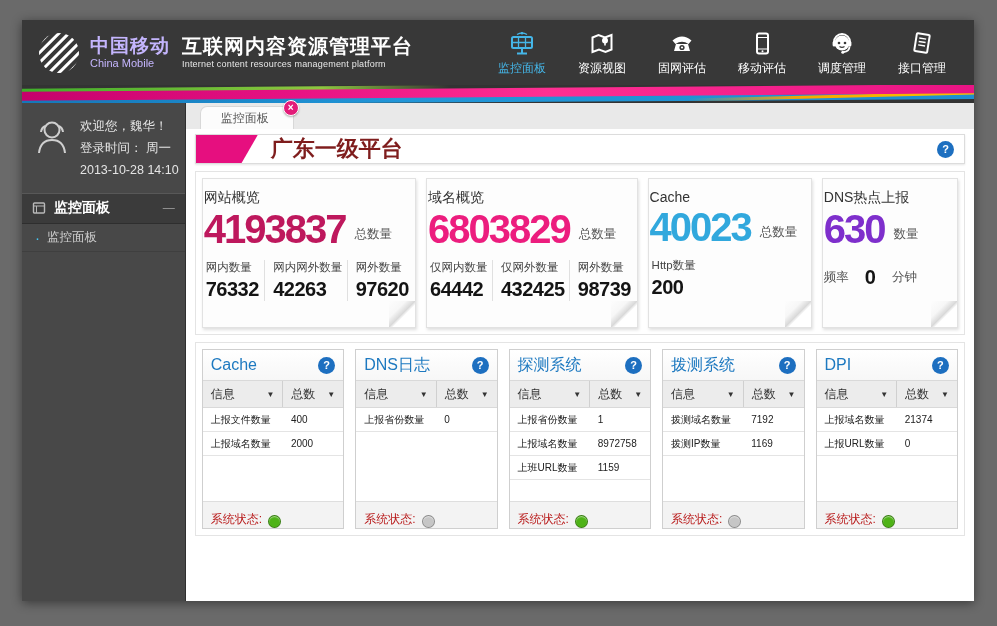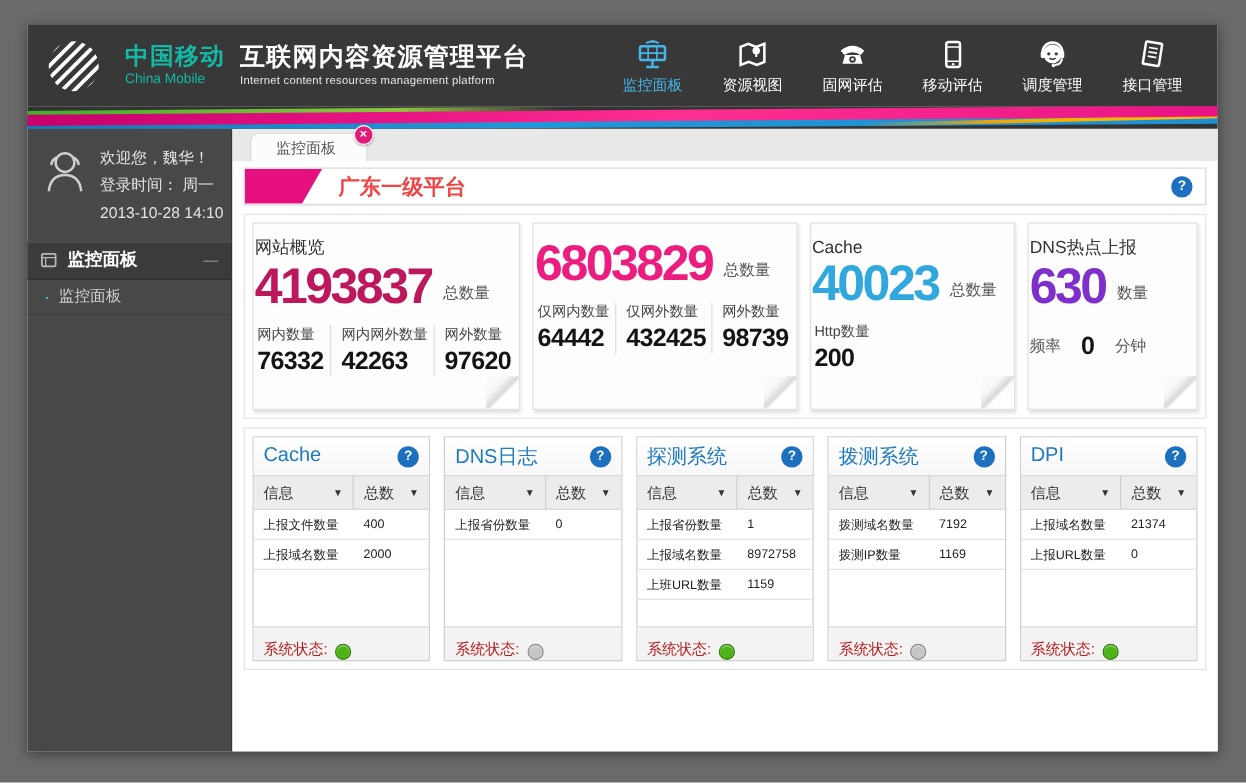--- a/index.html
+++ b/index.html
@@ -10,21 +10,21 @@
   }
   .window{
     position:absolute;left:22px;top:20px;width:952px;height:581px;
     background:#fff;box-shadow:0 2px 10px rgba(0,0,0,.45);
     display:flex;flex-direction:column;
   }
   
   .header{flex:0 0 65px;background:#383838;display:flex;align-items:center;}
   .brand{display:flex;align-items:center;padding-left:14px;}
   .logo{flex:0 0 46px;height:46px;}
-  .brand-names{margin-left:18px;color:#14b8a6;line-height:1;}
+  .brand-names{margin-left:8px;color:#c4b5fd;line-height:1;}
   .brand-cn{font-size:19px;font-weight:bold;letter-spacing:1px;}
   .brand-en{font-size:11px;margin-top:3px;}
   .brand-title{margin-left:12px;color:#fff;line-height:1;}
   .bt-main{font-size:20px;font-weight:bold;letter-spacing:1px;}
   .bt-sub{font-size:9px;margin-top:4px;color:#e8e8e8;letter-spacing:.2px;}
   .nav{display:flex;margin-left:auto;padding-right:16px;gap:8px;}
   .nav-item{width:72px;display:flex;flex-direction:column;align-items:center;color:#fff;cursor:pointer;}
   .nav-item .nicon{height:29px;display:flex;align-items:flex-end;}
   .nav-label{font-size:12px;margin-top:3px;white-space:nowrap;}
   .nav-item.active{color:#45b6e8;}
@@ -46,21 +46,21 @@
   .bullet{color:#45c8f5;margin-right:7px;font-size:15px;line-height:1;}
   
   .main{flex:1;background:#fff;display:flex;flex-direction:column;min-width:0;}
   .tabstrip{flex:0 0 26px;background:#e9e9e9;display:flex;align-items:flex-end;padding-left:14px;}
   .tab{height:22px;background:#fcfcfc;border:1px solid #d8d8d8;border-bottom:none;border-radius:7px 7px 0 0;display:flex;align-items:center;padding:0 24px 0 20px;font-size:12px;color:#555;position:relative;cursor:pointer;}
   .tab-close{position:absolute;top:-7px;right:-6px;width:14px;height:14px;border-radius:50%;background:#e31c79;color:#fff;font-size:10px;font-weight:bold;line-height:13px;text-align:center;border:1px solid #fff;box-shadow:0 1px 2px rgba(0,0,0,.3);cursor:pointer;}
   .content{flex:1;padding:5px 9px;overflow:hidden;background:#fff;}
   
   .titlebar{height:28px;border:1px solid #dcdcdc;background:#fff;display:flex;align-items:center;box-shadow:0 1px 2px rgba(0,0,0,.1);margin-bottom:7px;}
   .flag{width:62px;height:100%;background:#e60f7f;clip-path:polygon(0 0,100% 0,74% 100%,0 100%);flex:0 0 62px;}
-  .page-title{margin-left:13px;font-size:17px;font-weight:bold;color:#ef4444;text-align:center;}
+  .page-title{margin-left:13px;font-size:22px;font-weight:bold;color:#7f1d1d;text-align:center;}
   .help{width:17px;height:17px;border-radius:50%;background:#1d6fc0;color:#fff;font-size:11px;font-weight:bold;text-align:center;line-height:17px;cursor:pointer;flex:0 0 17px;}
   .titlebar .help{margin-left:auto;margin-right:10px;}
   
   .group{border:1px solid #e4e4e4;background:#fff;padding:6px;margin-bottom:7px;}
   
   .cards{display:flex;gap:10px;height:150px;}
   .card{position:relative;background:#fdfdfd;border:1px solid #e2e2e2;box-shadow:1px 2px 3px rgba(0,0,0,.13);padding:10px 1px 0;overflow:hidden;}
   .card.c1{flex:218 0 0;} .card.c2{flex:215 0 0;} .card.c3{flex:166 0 0;} .card.c4{flex:137 0 0;}
   .card-title{font-size:14px;color:#333;}
   .bigrow{display:flex;align-items:flex-end;margin-top:1px;}
@@ -268,20 +268,21 @@
                 </div>
                 <div class="cstat">
                   <div class="cslabel">网外数量</div>
                   <div class="csvalue">97620</div>
                 </div>
               </div>
               <div class="curl"></div>
             </div>
 
             <div class="card c2">
+              <div class="card-title">域名概览</div>
               <div class="bigrow">
                 <span class="big" style="color: rgb(236, 29, 126);">6803829</span>
                 <span class="bigunit">总数量</span>
               </div>
               <div class="cstats">
                 <div class="cstat">
                   <div class="cslabel">仅网内数量</div>
                   <div class="csvalue">64442</div>
                 </div>
                 <div class="cstat">

